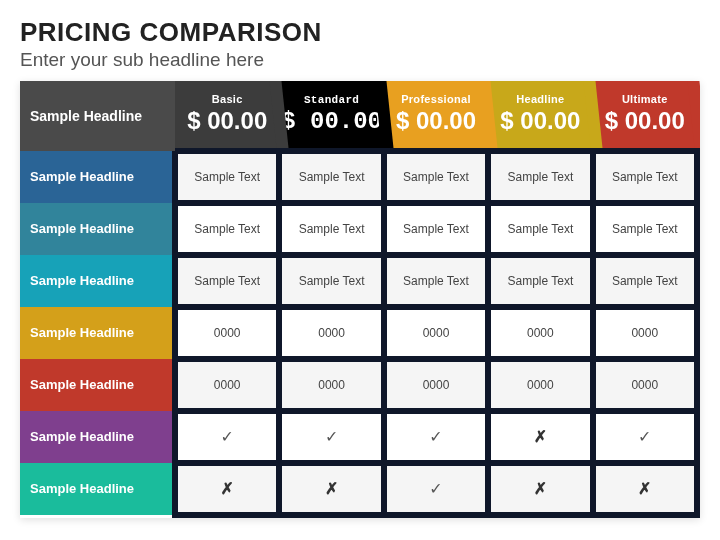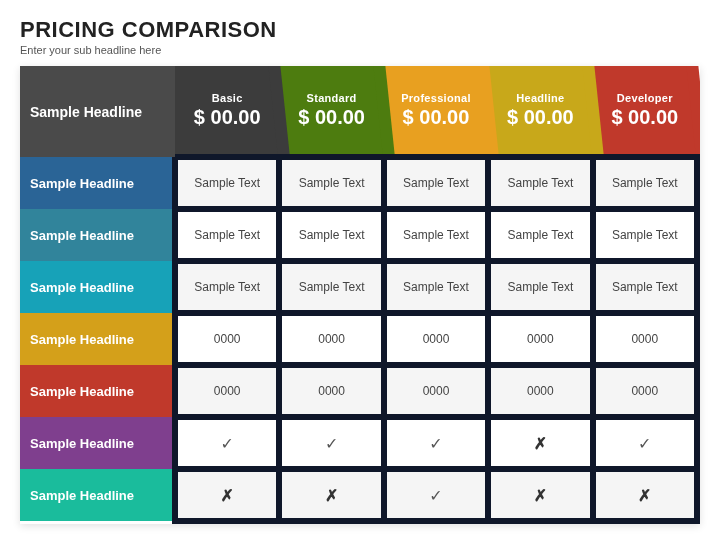--- a/index.html
+++ b/index.html
@@ -13,29 +13,29 @@
 
     .page {
       width: 720px;
       height: 540px;
       padding: 18px 20px 10px 20px;
       display: flex;
       flex-direction: column;
     }
 
     .main-title {
-      font-size: 22px;
+      font-size: 26px;
       font-weight: 900;
       color: #222;
       letter-spacing: 0.5px;
       line-height: 1.1;
     }
 
     .sub-title {
-      font-size: 11px;
+      font-size: 19px;
       color: #555;
       margin-top: 2px;
       margin-bottom: 10px;
     }
 
     .pricing-table {
       width: 100%;
       border-collapse: collapse;
       table-layout: fixed;
     }
@@ -55,21 +55,21 @@
       font-weight: 700;
     }
 
     .th-label {
       font-size: 11px;
       font-weight: 800;
       letter-spacing: 0.3px;
     }
 
     .th-price {
-      font-size: 20px;
+      font-size: 24px;
       font-weight: 900;
       margin-top: 2px;
     }
 
     
     .col-label { width: 155px; }
 
     
     .th-feature {
       background: #4a4a4a;
@@ -138,21 +138,21 @@
     }
 
     
     .slanted-header {
       position: relative;
       overflow: visible;
     }
 
     .header-bar {
       width: 100%;
-      height: 88px;
+      height: 67px;
       display: flex;
       flex-direction: column;
       justify-content: center;
       align-items: center;
       position: relative;
     }
 
     .header-bar::after {
       content: '';
       position: absolute;
@@ -186,40 +186,40 @@
               <span style="font-size:14px; font-weight:700;">Sample Headline</span>
             </div>
           </th>
           <th class="slanted-header">
             <div class="header-bar" style="background:#3c3c3c; color:#fff;">
               <span class="th-label">Basic</span>
               <span class="th-price">$ 00.00</span>
             </div>
           </th>
           <th class="slanted-header">
-            <div class="header-bar" style="background:#4d7c0f; color:#fff;">
+            <div class="header-bar" style="background:#000000; color:#fff;font-family:Liberation Mono, monospace;">
               <span class="th-label">Standard</span>
               <span class="th-price">$ 00.00</span>
             </div>
           </th>
           <th class="slanted-header">
             <div class="header-bar" style="background:#e8a020; color:#fff;">
               <span class="th-label">Professional</span>
               <span class="th-price">$ 00.00</span>
             </div>
           </th>
           <th class="slanted-header">
             <div class="header-bar" style="background:#c8a81a; color:#fff;">
               <span class="th-label">Headline</span>
               <span class="th-price">$ 00.00</span>
             </div>
           </th>
           <th class="slanted-header">
             <div class="header-bar" style="background:#c0392b; color:#fff;">
-              <span class="th-label">Developer</span>
+              <span class="th-label">Ultimate</span>
               <span class="th-price">$ 00.00</span>
             </div>
           </th>
         </tr>
       </thead>
       <tbody id="table-body">
       <tr class="row-1">
             <td class="label-cell" style="background: rgb(42, 100, 150);">Sample Headline</td>
             <td style="background: rgb(245, 245, 245);">Sample Text</td>
             <td style="background: rgb(245, 245, 245);">Sample Text</td>

